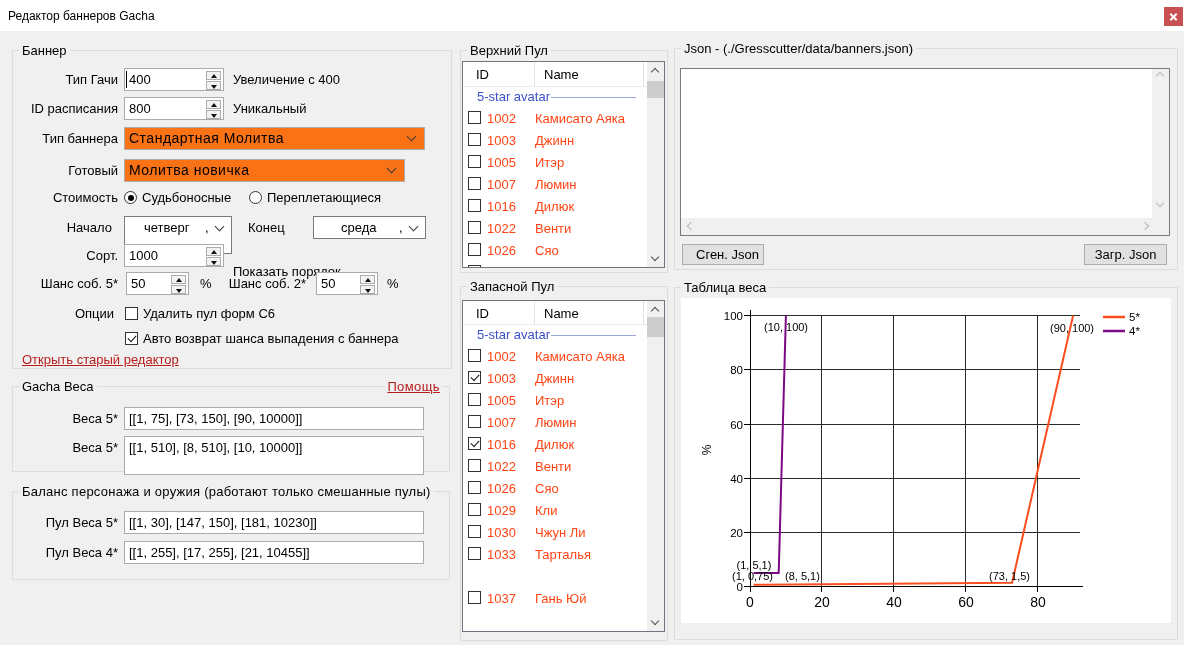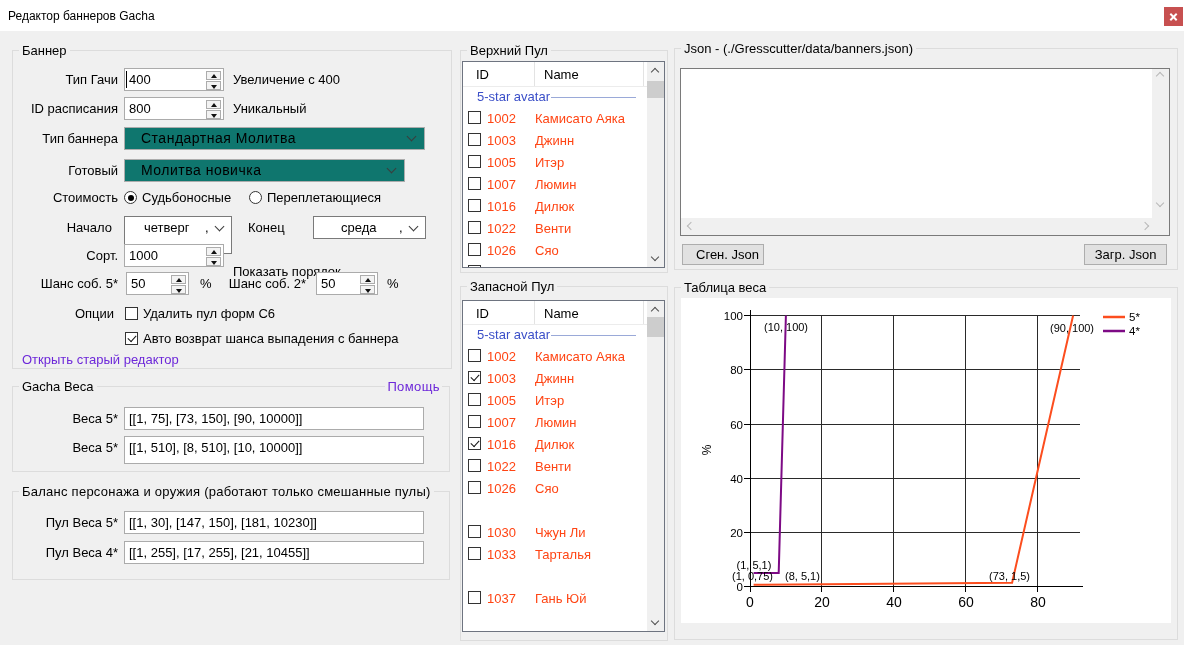--- a/index.html
+++ b/index.html
@@ -13,31 +13,31 @@
 .closebtn .b1{transform:rotate(45deg)}
 .closebtn .b2{transform:rotate(-45deg)}
 .grp{position:absolute;border:1px solid #dcdcdc}
 .cap{position:absolute;top:-8px;left:6px;background:#f0f0f0;padding:0 3px;font-size:13px;line-height:15px;white-space:nowrap}
 .rlabel{position:absolute;text-align:right;font-size:13px;line-height:15px;white-space:nowrap}
 .tbox{position:absolute;background:#fff;border:1px solid #ababab;font-size:13px;line-height:21px;padding-left:4px;white-space:nowrap;overflow:hidden}
 .spin{position:absolute;top:2px;right:2px;width:15px;height:19px}
 .spin .sbtn{position:relative;display:block;width:15px;height:9px;background:#f3f3f3;border:1px solid #acacac;margin-bottom:1px}
 .spin .tri-u{position:absolute;left:3.5px;top:2px;width:0;height:0;border-left:3.5px solid transparent;border-right:3.5px solid transparent;border-bottom:4px solid #101010}
 .spin .tri-d{position:absolute;left:3.5px;top:2.5px;width:0;height:0;border-left:3.5px solid transparent;border-right:3.5px solid transparent;border-top:4px solid #101010}
-.combo{position:absolute;background:#0f766e;border:1px solid #acacac;font-size:14px;letter-spacing:.5px;line-height:21px;padding-left:16px;white-space:nowrap}
+.combo{position:absolute;background:#f97316;border:1px solid #acacac;font-size:14px;letter-spacing:.5px;line-height:21px;padding-left:4px;white-space:nowrap}
 .dcombo{position:absolute;background:#fff;border:1px solid #7a7a7a;font-size:13px;line-height:21px;white-space:nowrap}
 .dcombo .chev{position:absolute;right:8px;top:6px;width:7px;height:7px;border-right:1.4px solid #3c3c3c;border-bottom:1.4px solid #3c3c3c;transform:rotate(45deg)}
 .chev{position:absolute;width:7px;height:7px;border-right:1.4px solid #3c3c3c;border-bottom:1.4px solid #3c3c3c;transform:rotate(45deg)}
 .combo .chev{right:9px;top:5px}
 .radio{position:absolute;width:13px;height:13px;border:1px solid #333;border-radius:50%;background:#fff}
 .radio.sel::after{content:"";position:absolute;left:2.5px;top:2.5px;width:6px;height:6px;border-radius:50%;background:#000}
 .ckb{position:absolute;width:13px;height:13px;border:1px solid #333;background:#fff}
 .ckb.on::after{content:"";position:absolute;left:1.5px;top:2px;width:7px;height:4px;border-left:1.7px solid #151515;border-bottom:1.7px solid #151515;transform:rotate(-47deg)}
 .lbl{position:absolute;font-size:13px;line-height:15px;white-space:nowrap}
-a.lnk{position:absolute;color:#6d28d9;font-size:13px;line-height:15px;white-space:nowrap}
+a.lnk{position:absolute;color:#b91c1c;text-decoration:underline;font-size:13px;line-height:15px;white-space:nowrap}
 .list{position:absolute;background:#fff;border:1px solid #6e7480;overflow:hidden}
 .lhead{position:absolute;left:6px;top:0;right:0;background:#fff}
 .lhead .ht{position:absolute;top:0;font-size:13px}
 .vsep{position:absolute;top:0;width:1px;background:#e3e3e3}
 .hline{position:absolute;left:0;right:0;height:1px;background:#ececec}
 .lrow{position:absolute;left:0;width:168px;height:22px}
 .lrow .id{position:absolute;left:24px;top:4px;color:#ff4413;font-size:13px;line-height:14px}
 .lrow .nm{position:absolute;left:72px;top:4px;color:#ff4413;font-size:13px;line-height:14px}
 .lrow .ckb{left:5px;top:3px}
 .srow{position:absolute;left:0;width:184px;height:22px;color:#3b4fc8;font-size:13px;line-height:14px}
@@ -161,21 +161,21 @@
 
 <a class="lnk" style="left:22px;top:352px">Открыть старый редактор</a>
 
 <div class="grp" style="left:12px;top:386px;width:438px;height:86px">
   <span class="cap">Gacha Веса</span>
   <a class="lnk" style="right:7px;top:-8px;background:#f0f0f0;padding:0 2px;letter-spacing:.4px">Помощь</a>
 </div>
 <div class="rlabel" style="left:8px;top:411px;width:110px">Веса 5*</div>
 <div class="tbox" style="left:124px;top:407px;width:300px;height:23px">[[1, 75], [73, 150], [90, 10000]]</div>
 <div class="rlabel" style="left:8px;top:440px;width:110px">Веса 5*</div>
-<div class="tbox" style="left:124px;top:436px;width:300px;height:28px">[[1, 510], [8, 510], [10, 10000]]</div>
+<div class="tbox" style="left:124px;top:436px;width:300px;height:39px">[[1, 510], [8, 510], [10, 10000]]</div>
 
 <div class="grp" style="left:12px;top:491px;width:438px;height:89px">
   <span class="cap" style="letter-spacing:.25px">Баланс персонажа и оружия (работают только смешанные пулы)</span>
 </div>
 <div class="rlabel" style="left:8px;top:515px;width:110px">Пул Веса 5*</div>
 <div class="tbox" style="left:124px;top:511px;width:300px;height:23px">[[1, 30], [147, 150], [181, 10230]]</div>
 <div class="rlabel" style="left:8px;top:545px;width:110px">Пул Веса 4*</div>
 <div class="tbox" style="left:124px;top:541px;width:300px;height:23px">[[1, 255], [17, 255], [21, 10455]]</div>
 
 <div class="grp" style="left:460px;top:50px;width:208px;height:223px">
@@ -280,20 +280,25 @@
     </div>
   <div class="lrow" style="top:155px">
       <span class="ckb"></span>
       <span class="id">1022</span>
       <span class="nm">Венти</span>
     </div>
   <div class="lrow" style="top:177px">
       <span class="ckb"></span>
       <span class="id">1026</span>
       <span class="nm">Сяо</span>
+    </div>
+  <div class="lrow" style="top:199px">
+      <span class="ckb"></span>
+      <span class="id">1029</span>
+      <span class="nm">Кли</span>
     </div>
   <div class="lrow" style="top:221px">
       <span class="ckb"></span>
       <span class="id">1030</span>
       <span class="nm">Чжун Ли</span>
     </div>
   <div class="lrow" style="top:243px">
       <span class="ckb"></span>
       <span class="id">1033</span>
       <span class="nm">Тарталья</span>

